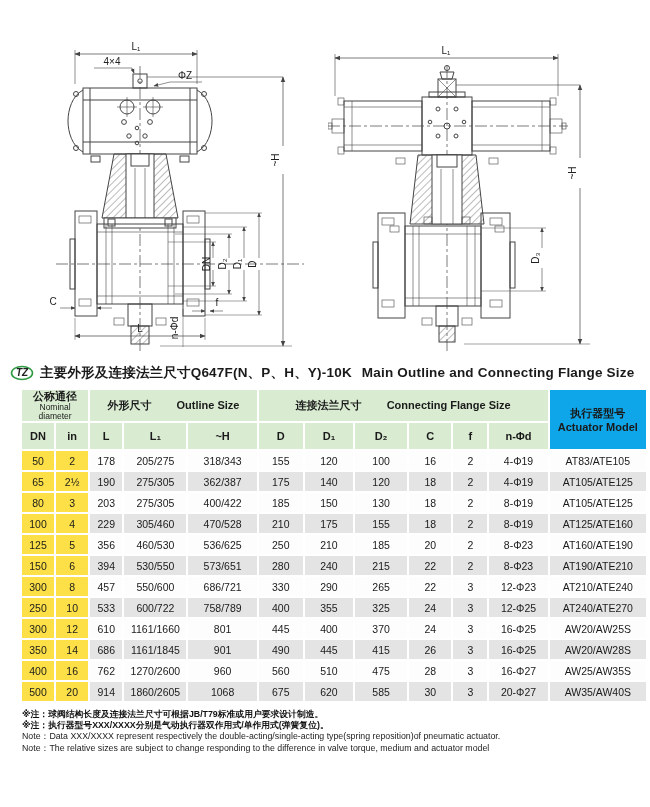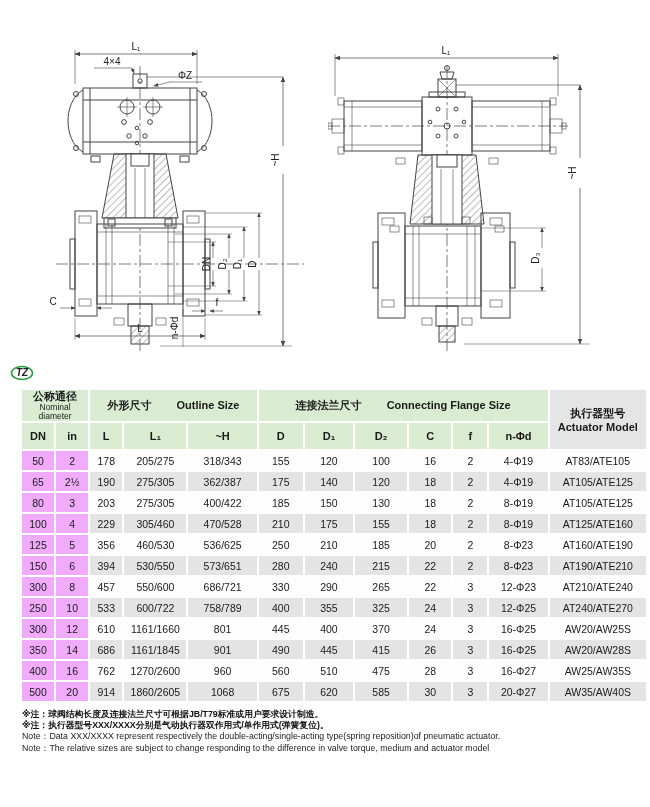--- a/index.html
+++ b/index.html
@@ -21,23 +21,23 @@
   .title-text .en{margin-left:10px;}
   table{
     border-collapse:separate;border-spacing:2px;
     margin:0 auto 0 20px;width:628px;table-layout:fixed;
   }
   th,td{padding:0;text-align:center;vertical-align:middle;}
   th.gh{background:#d9ecd2;font-size:11px;font-weight:bold;height:30px;line-height:13px;}
   th.gh .sub{font-size:8.5px;font-weight:normal;display:block;line-height:9px;}
   th.gh .inline-en{font-weight:bold;padding-left:22px;}
   th.ch{background:#d9ecd2;font-size:11px;font-weight:bold;height:26px;}
-  th.act-h{background:#e5e5e5;font-size:11px;font-weight:bold;line-height:14px;}
+  th.act-h{background:#0ea5e9;font-size:11px;font-weight:bold;line-height:14px;}
   tbody td{height:19px;font-size:10.5px;}
-  tbody td.g{background:#f0abfc;}
+  tbody td.g{background:#fde047;}
   tbody tr:nth-child(odd) td:not(.g){background:#fdfdfd;}
   tbody tr:nth-child(even) td:not(.g){background:#e4e4e5;}
   .notes{margin:6px 12px 0 22px;font-size:8.8px;line-height:11.2px;}
   .note-zh{font-weight:600;color:#111;}
   .note-en{font-weight:400;color:#222;}
 </style>
 </head>
 <body>
 
 <div class="drawings">
@@ -252,20 +252,23 @@
       <text x="248" y="167" transform="rotate(-90 248 167)">~H</text>
     </g>
   </svg>
 </div>
 
 <div class="title-bar">
   <svg class="title-logo" width="24" height="16" viewBox="0 0 24 16">
     <ellipse cx="12" cy="8" rx="10.5" ry="6.5" fill="none" stroke="#2f9a44" stroke-width="1.6"></ellipse>
     <text x="12" y="11" text-anchor="middle" font-size="8" font-style="italic" font-weight="bold" fill="#2f9a44">TZ</text>
   </svg>
+  <div class="title-text">
+    <span>主要外形及连接法兰尺寸Q647F(N、P、H、Y)-10K</span><span class="en">Main Outline and Connecting Flange Size</span>
+  </div>
 </div>
 
 <table>
   <colgroup>
     <col style="width:32px">
       <col style="width:32px">
       <col style="width:32px">
     <col style="width:62px">
       <col style="width:68px">
       <col style="width:44px">

